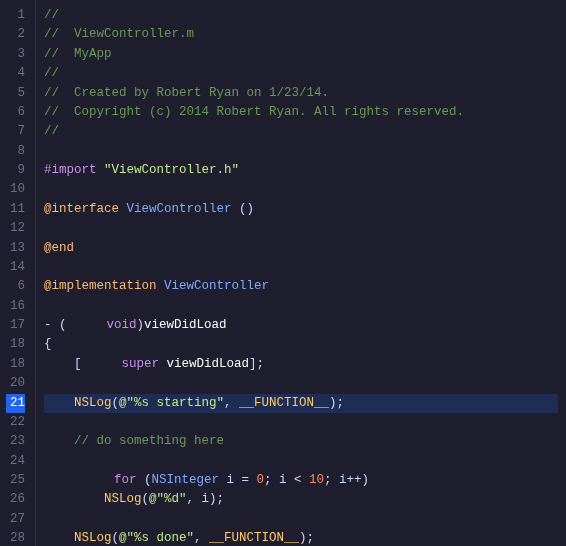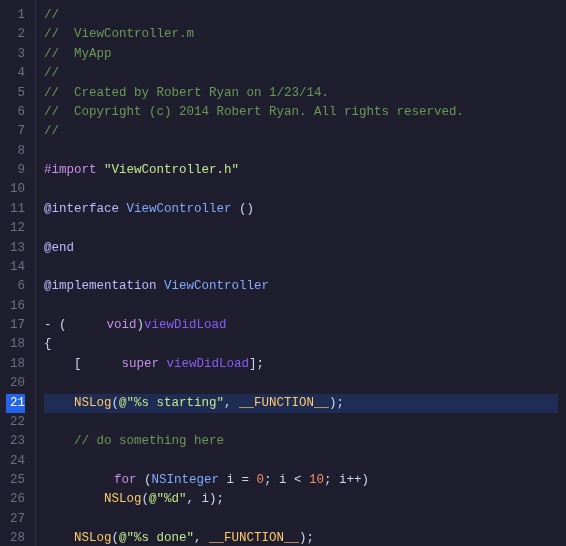--- a/index.html
+++ b/index.html
@@ -53,22 +53,22 @@
     }
     .code-line.highlighted {
       background: #2563eb33;
     }
     
     .c-comment   { color: #6a9955; }
     .c-keyword   { color: #c792ea; margin-left: 40px; }
     .c-type      { color: #82aaff; }
     .c-string    { color: #c3e88d; }
     .c-macro     { color: #ffcb6b; }
-    .c-at        { color: #c4b5fd; font-family: Liberation Mono, monospace; }
-    .c-func      { color: #8b5cf6; }
+    .c-at        { color: #fdba74; font-family: Liberation Mono, monospace; }
+    .c-func      { color: #ffffff; }
     .c-plain     { color: #cdd6f4; }
     .c-number    { color: #f78c6c; }
     .c-directive { color: #c792ea; }
   </style>
 </head>
 <body>
 
 <div class="code-editor">
   <div class="line-numbers" id="line-numbers">
       <span class="line-number">1</span>

